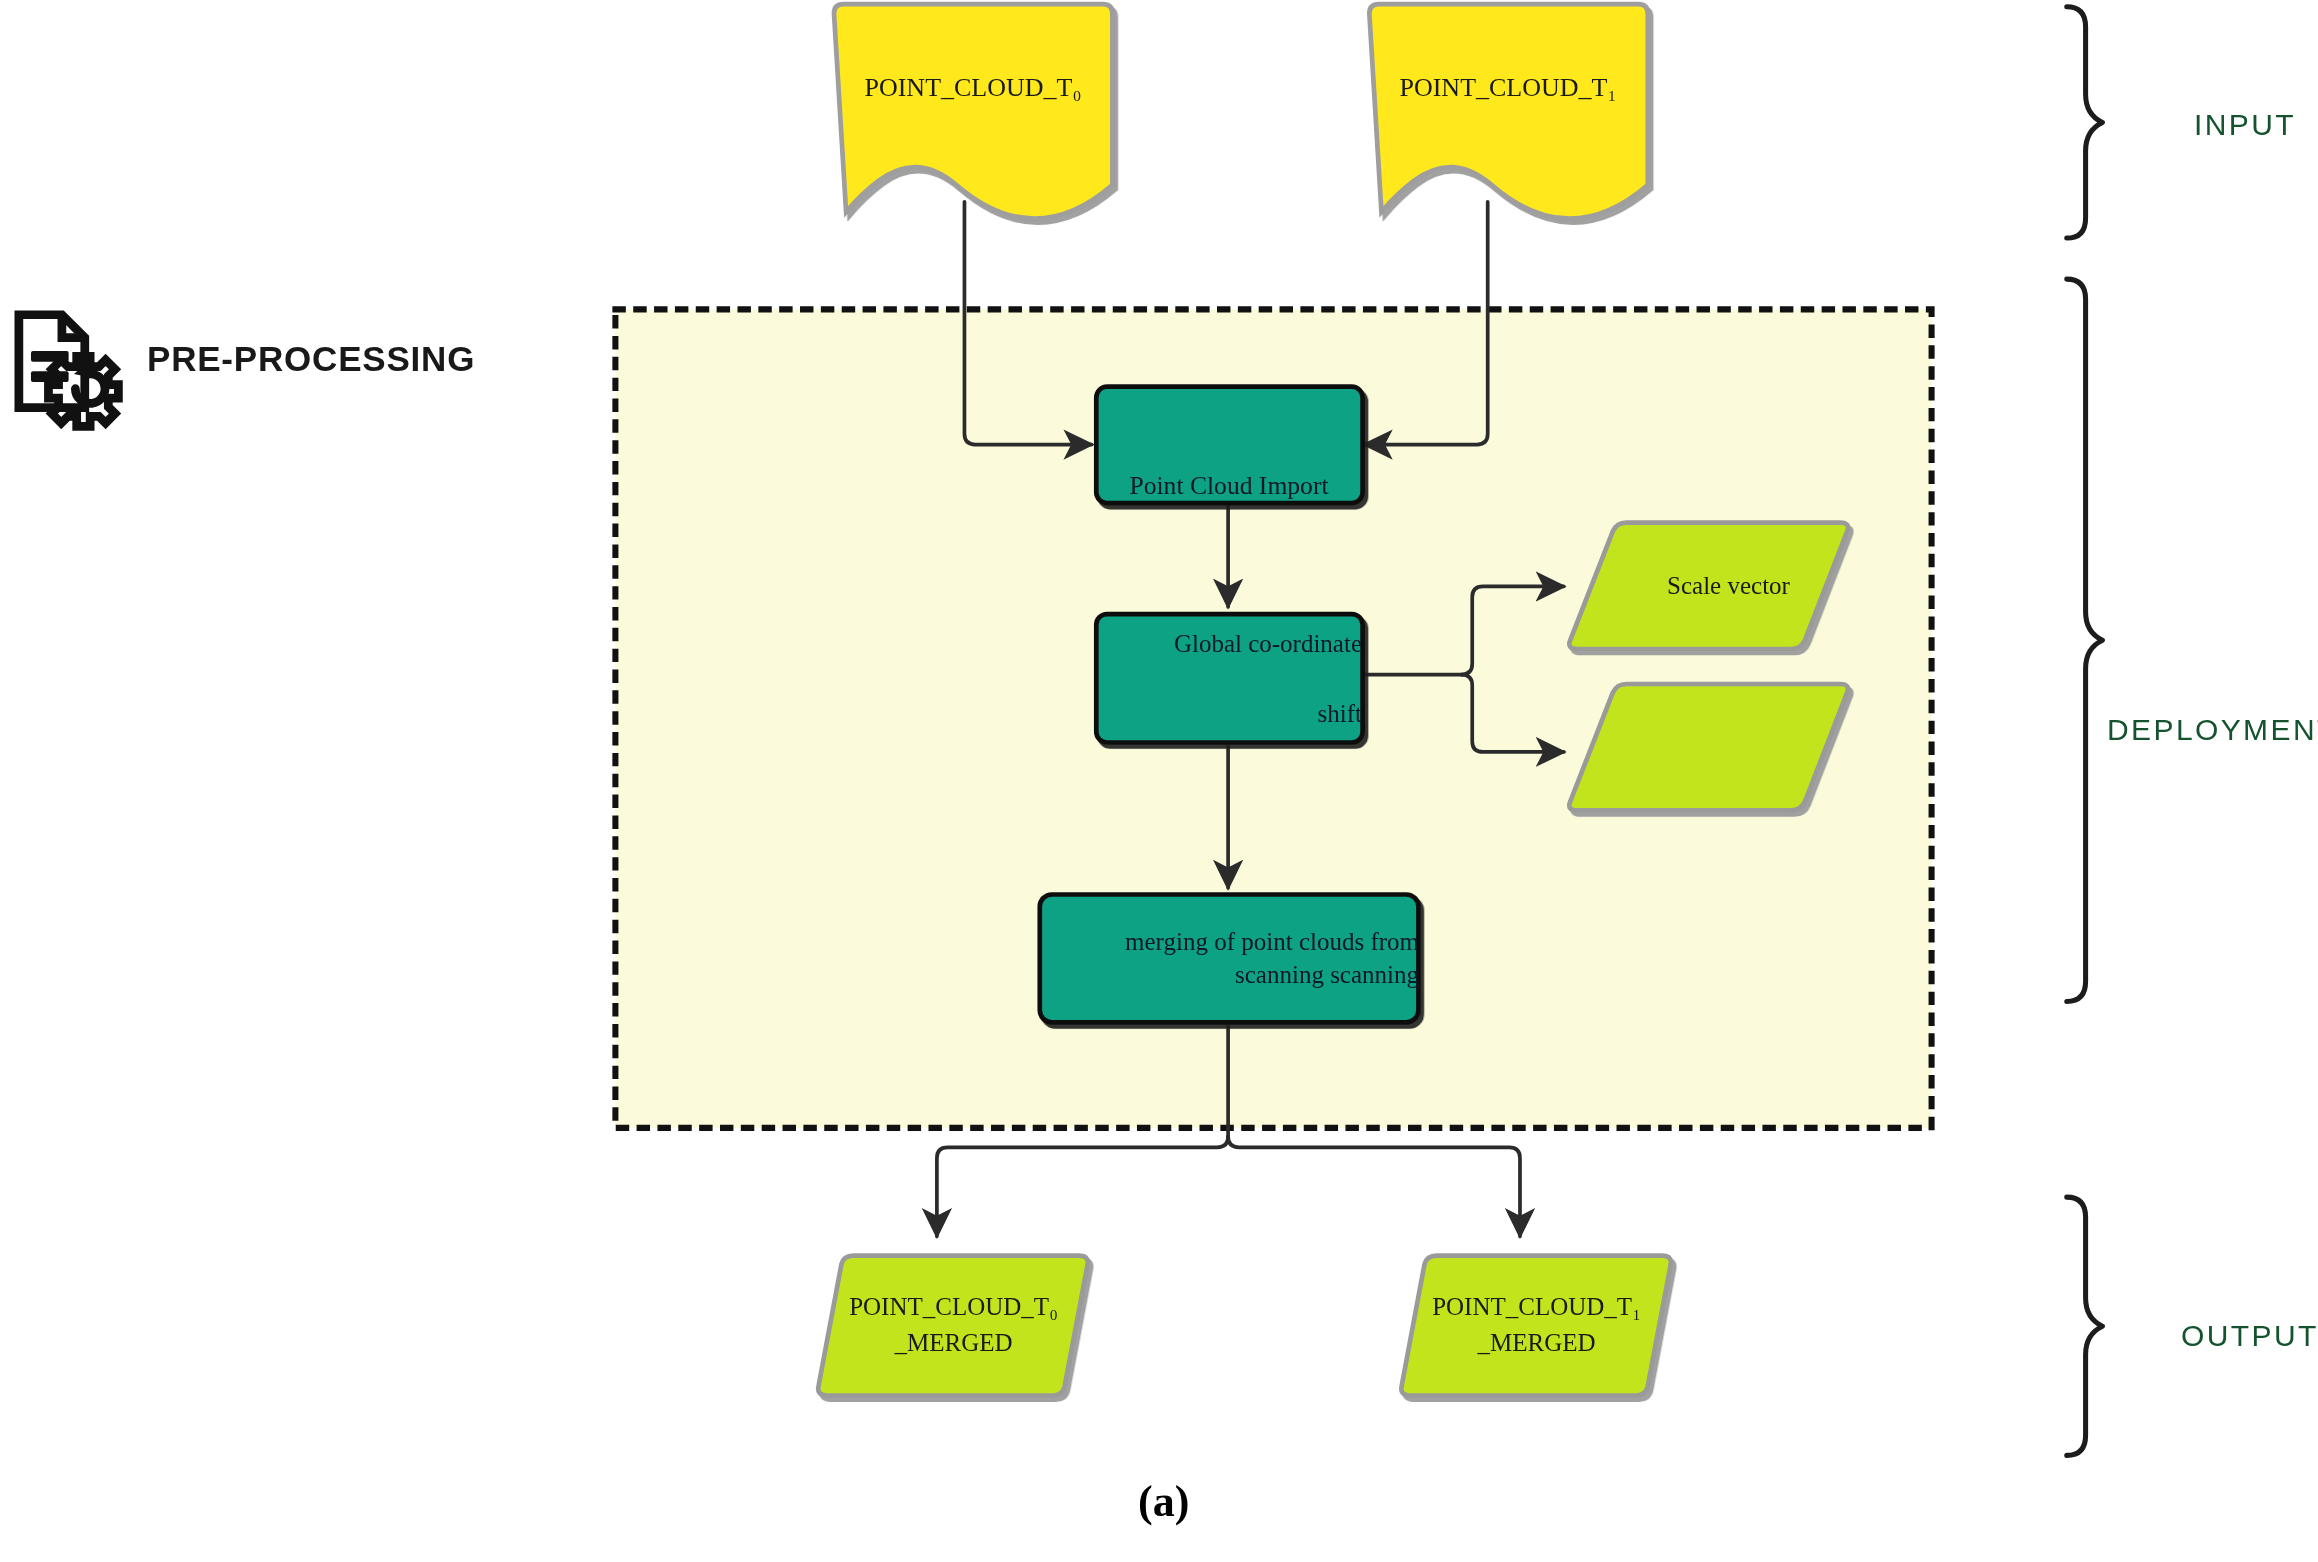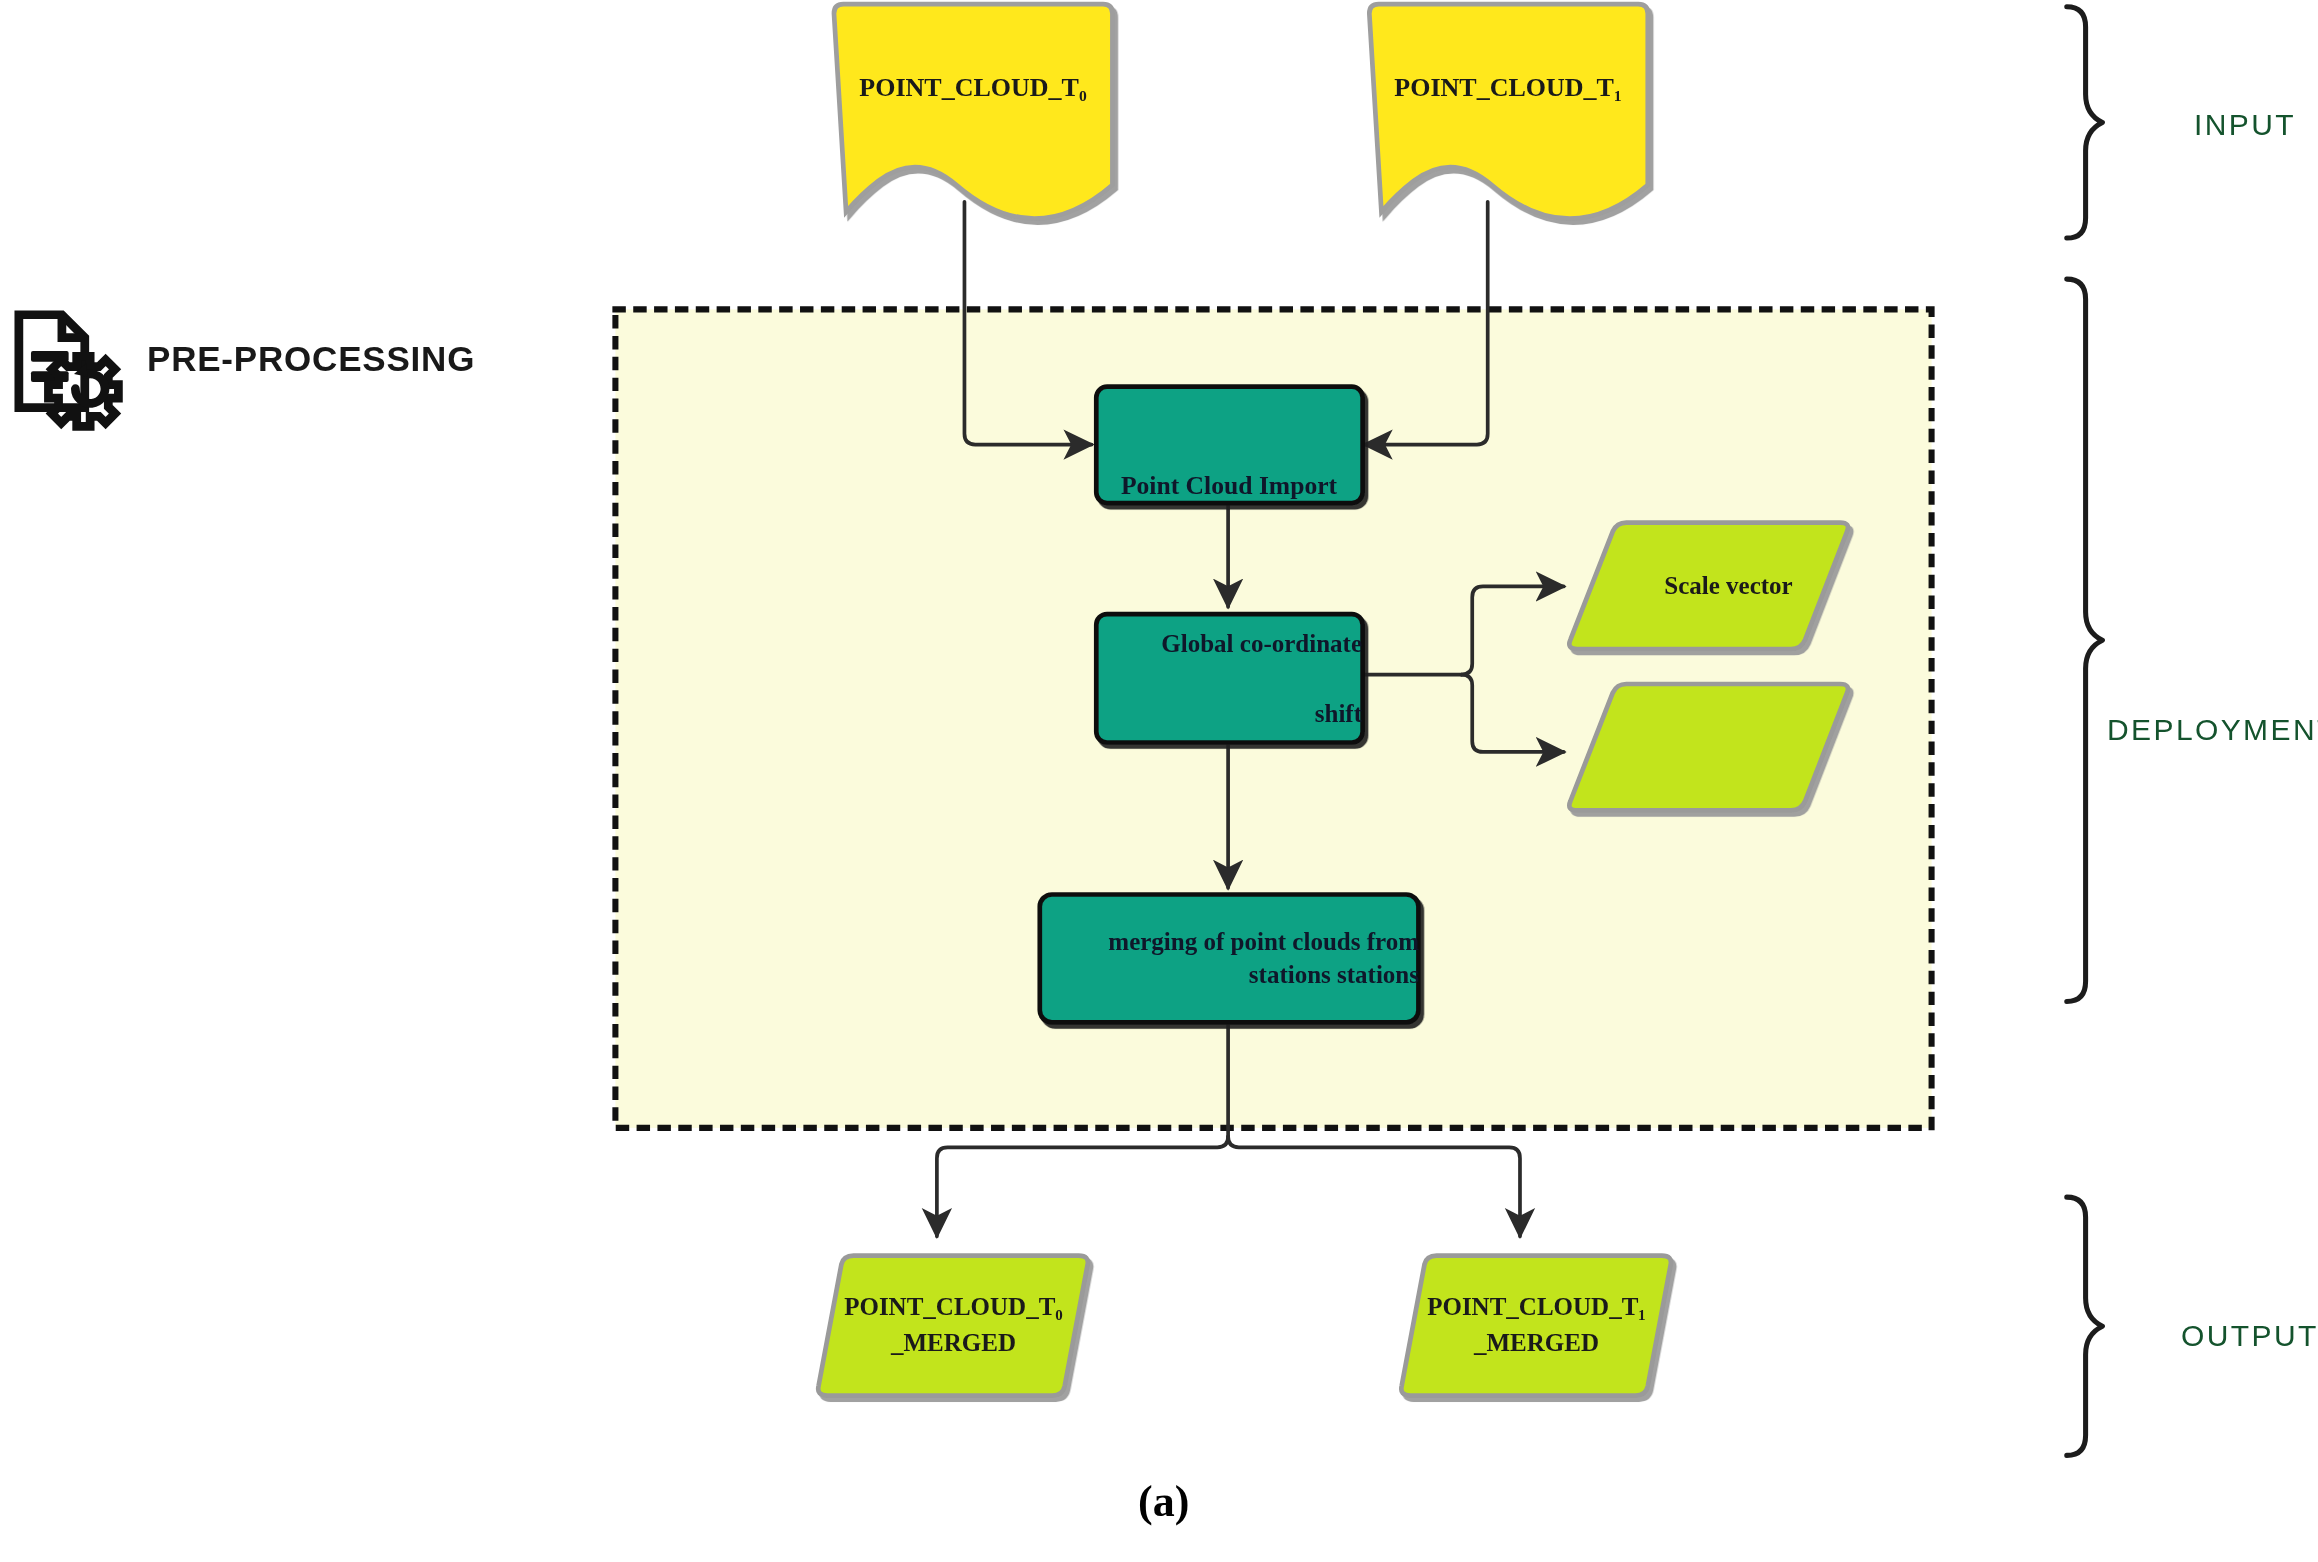--- a/index.html
+++ b/index.html
@@ -19,21 +19,21 @@
     font-family:"Liberation Sans", sans-serif;
     font-weight:700;font-size:35px;letter-spacing:0.8px;color:#191919;
     white-space:nowrap;
   }
 
   
   .node-text{
     position:absolute;display:flex;align-items:center;justify-content:center;
     text-align:center;line-height:1.32;pointer-events:none;
   }
-  .serif{font-family:"Liberation Serif", serif;font-weight:bold;}
+  .serif{font-family:"Liberation Serif", serif;}
   .t-dark{color:#1a1a1a;}
   .t-cyan{color:#0f172a;align-items:flex-end;}
 
   
   .brace-label{
     position:absolute;
     font-family:"Liberation Sans", sans-serif;
     font-size:30px;letter-spacing:2.4px;color:#14532d;white-space:nowrap;
   }
 
@@ -155,21 +155,21 @@
     <span>Point Cloud Import</span>
   </div>
 
   <div class="node-text serif t-cyan" style="left:1096px;top:614px;width:266px;height:128px;font-size:25px;flex-direction:column;gap:37px;">
     <span>Global co-ordinate</span>
     <span>shift</span>
   </div>
 
   <div class="node-text serif t-cyan" style="left:1040px;top:894px;width:379px;height:128px;font-size:25px;flex-direction:column;">
     <span>merging of point clouds from</span>
-    <span>stations stations</span>
+    <span>scanning scanning</span>
   </div>
 
   <div class="node-text serif t-dark" style="left:1611px;top:522px;width:235px;height:126px;font-size:25px;">
     <span>Scale vector</span>
   </div>
 
   <div class="node-text serif t-dark" style="left:830px;top:1255px;width:247px;height:140px;font-size:25px;flex-direction:column;line-height:1.45;">
     <span>POINT_CLOUD_T₀</span>
     <span>_MERGED</span>
   </div>

